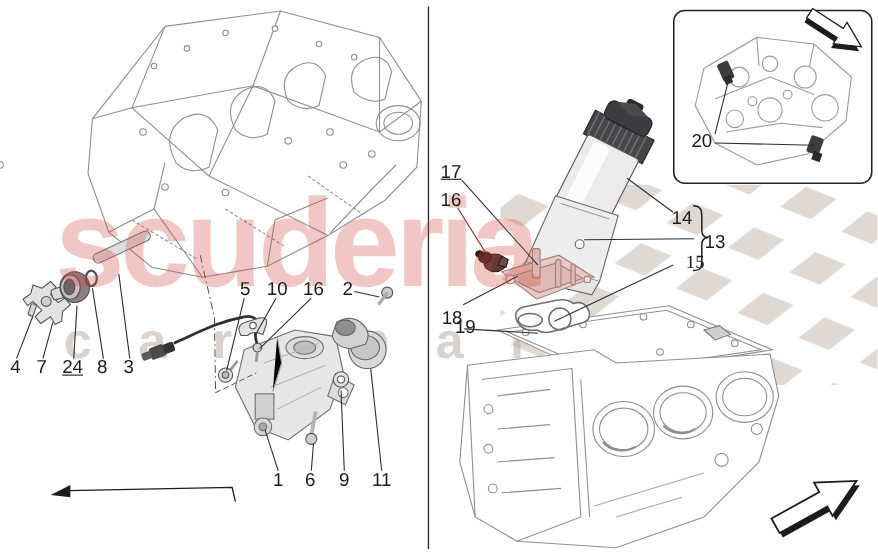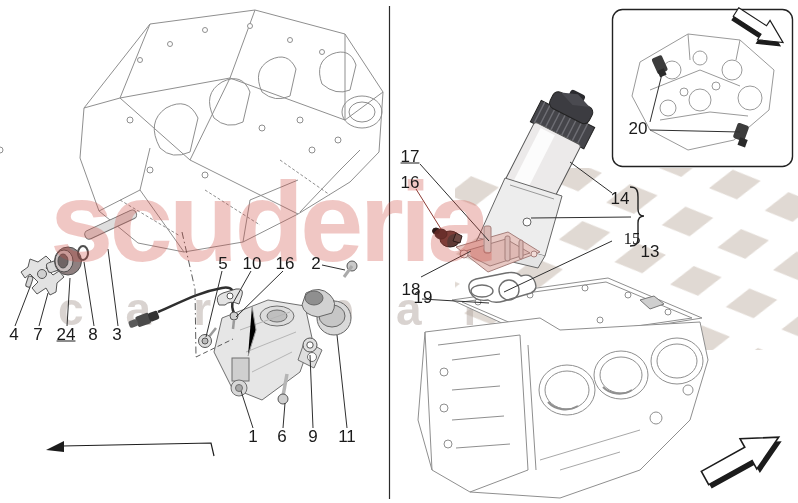--- a/index.html
+++ b/index.html
@@ -336,18 +336,18 @@
       <div class="callout" style="left: 316px; top: 263px;">2</div>
       <div class="callout" style="left: 253px; top: 436px;">1</div>
       <div class="callout" style="left: 282px; top: 436px;">6</div>
       <div class="callout" style="left: 313px; top: 436px;">9</div>
       <div class="callout" style="left: 347px; top: 436px;">11</div>
       <div class="callout" style="left: 410px; top: 156px; text-decoration: underline;">17</div>
       <div class="callout" style="left: 410px; top: 182px;">16</div>
       <div class="callout" style="left: 411px; top: 277px; margin-top: 12px;">18</div>
       <div class="callout" style="left: 411px; top: 297px; margin-left: 12px;">19</div>
       <div class="callout" style="left: 620px; top: 198px;">14</div>
-      <div class="callout" style="left: 650px; top: 220px; margin-top: 31px;">13</div>
+      <div class="callout" style="left: 650px; top: 220px;">13</div>
       <div class="callout" style="left: 632px; top: 238px; font-family: Liberation Serif, serif;">15</div>
       <div class="callout" style="left: 638px; top: 128px;">20</div>
     </div>
 
 </div>
 
 </body></html>

